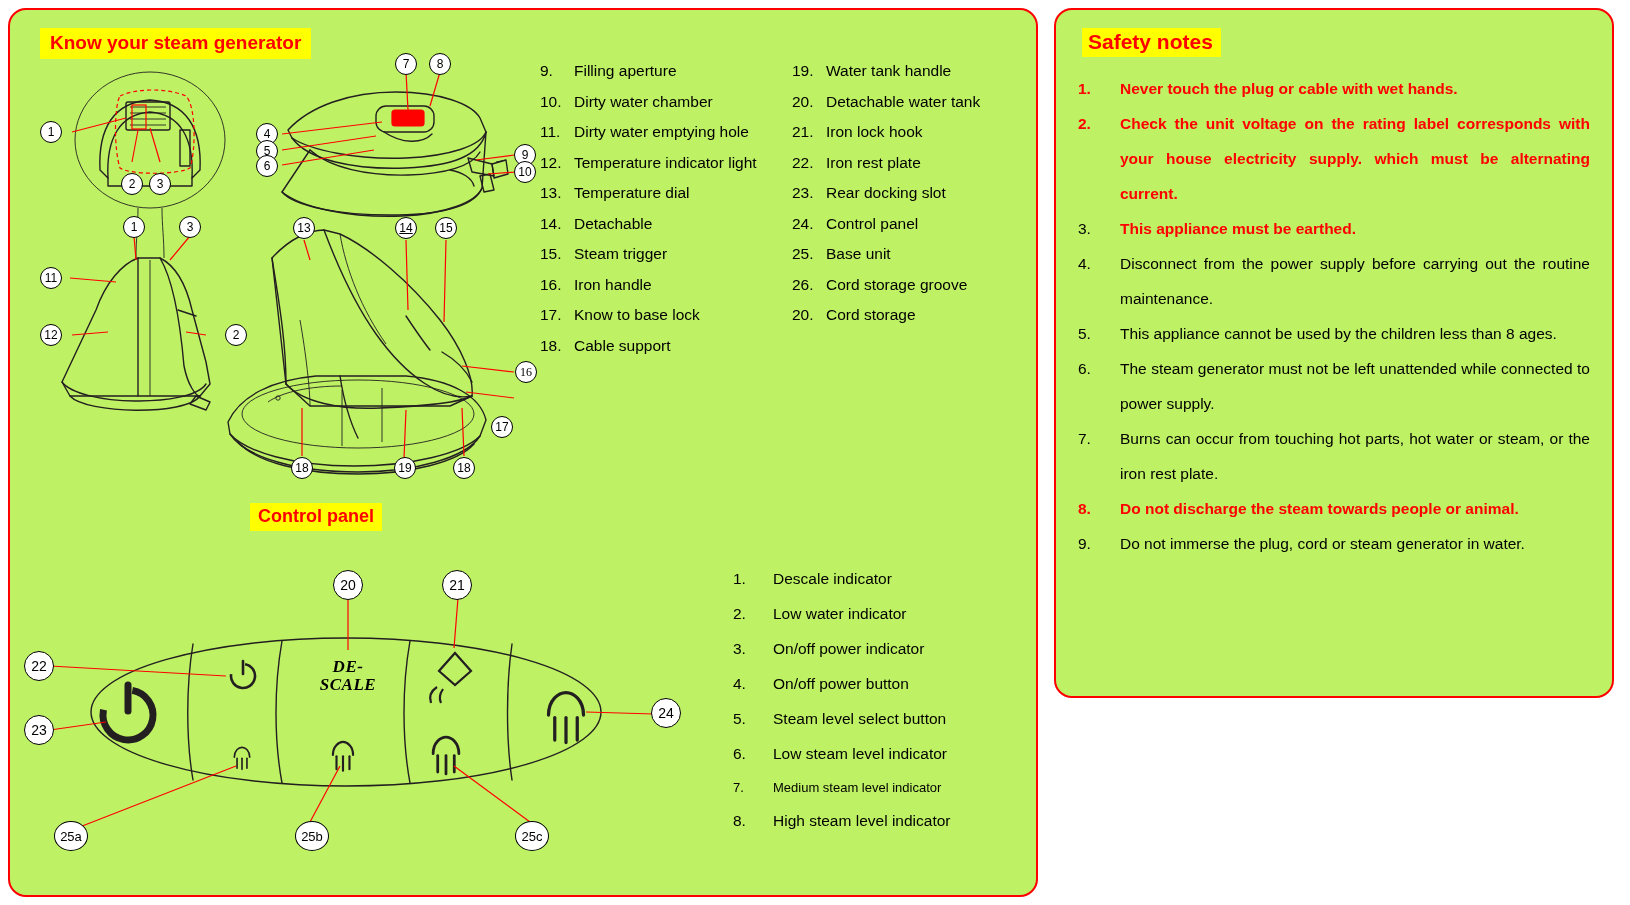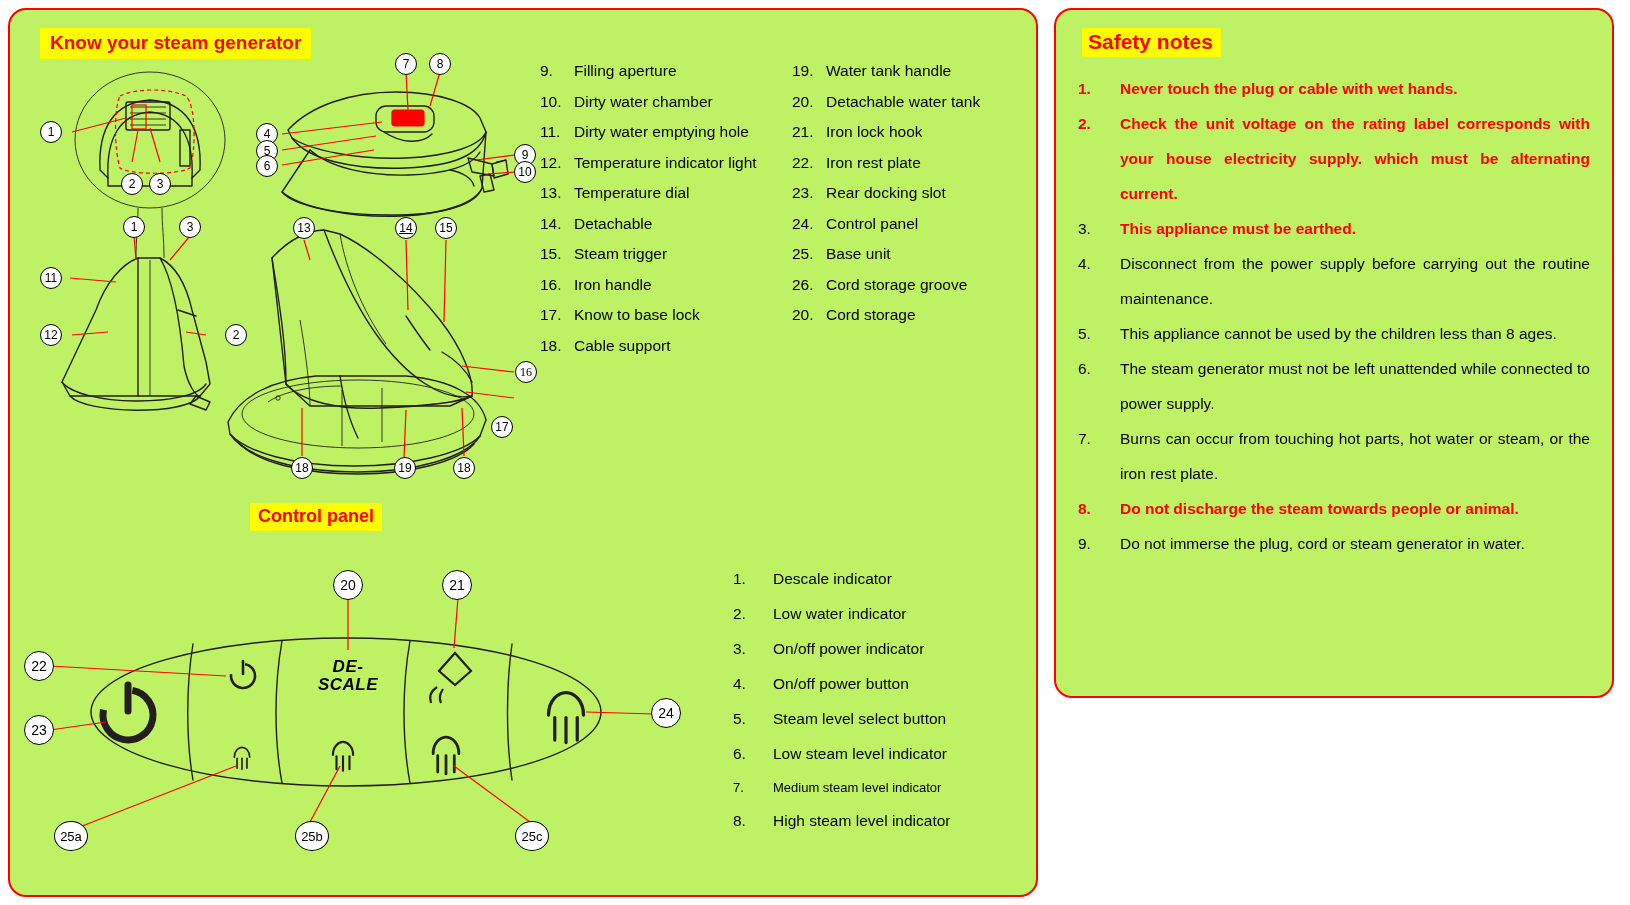--- a/index.html
+++ b/index.html
@@ -137,21 +137,21 @@
   .bub.wide { width: 34px; height: 30px; border-radius: 50%; font-size: 13px; }
   .bub.big { width: 30px; height: 30px; font-size: 14px; }
 
   svg.art { position: absolute; left: 0; top: 0; overflow: visible; }
   .st { fill: none; stroke: #231f20; stroke-width: 1.4; stroke-linejoin: round; stroke-linecap: round; }
   .st-thin { fill: none; stroke: #231f20; stroke-width: 0.9; }
   .st-red { fill: none; stroke: #ff0000; stroke-width: 1.2; }
   .st-red-d { fill: none; stroke: #ff0000; stroke-width: 1.2; stroke-dasharray: 4 3; }
   .descale-label {
     position: absolute;
-    font-family: Liberation Sans, sans-serif;
+    font-family: Liberation Serif, serif;
     font-style: italic;
     font-weight: bold;
     font-size: 17px;
     text-align: center;
     line-height: 18px;
     letter-spacing: 0.5px;
   }
 </style>
 </head>
 <body>

